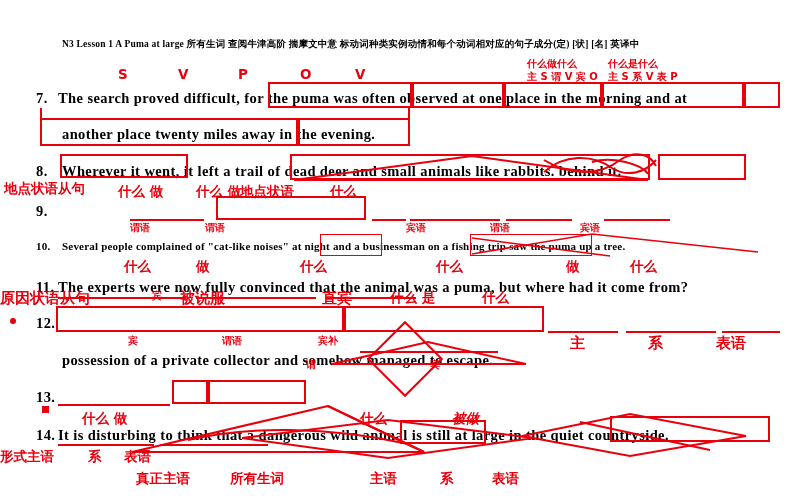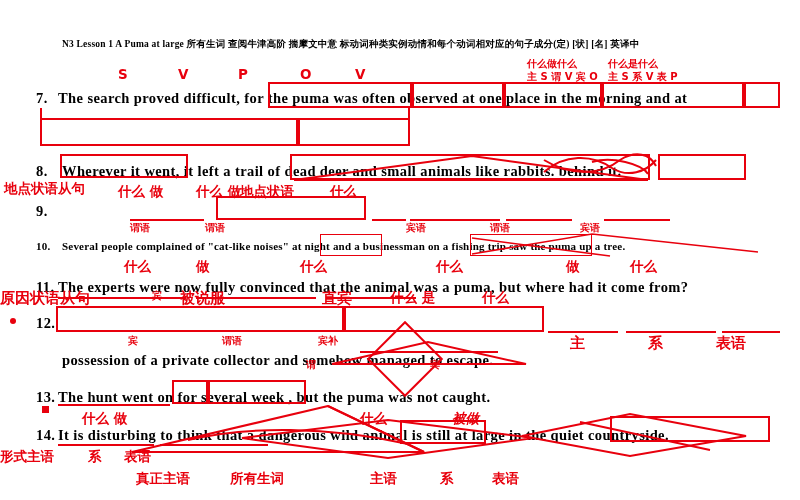--- a/index.html
+++ b/index.html
@@ -41,38 +41,38 @@
 </head>
 <body>
 
 <div id="page">
 
   <div class="header" style="left:62px;top:38px;">N3        Lesson 1   A Puma at large    所有生词  查阅牛津高阶  揣摩文中意  标动词种类实例动情和每个动词相对应的句子成分(定) [状] [名]  英译中</div>
 
   <div class="num body-line" style="left:36px;top:90px;">7.</div>
   <div class="line body-line" style="left:58px;top:90px;">The  search  proved  difficult,  for  the  puma  was  often  observed  at one place  in  the  morning  and  at</div>
 
+  <div class="line body-line" style="left:62px;top:126px;">another place twenty miles away  in the evening.</div>
 
   <div class="num body-line" style="left:36px;top:163px;">8.</div>
   <div class="line body-line" style="left:62px;top:163px;">Wherever it went, it left  a trail of dead deer and small animals like rabbits.   behind it.</div>
 
   <div class="num body-line" style="left:36px;top:203px;">9.</div>
 
   <div class="num small-line" style="left:36px;top:240px;">10.</div>
   <div class="line small-line" style="left:62px;top:240px;">Several people complained of "cat-like noises" at night and a businessman on a fishing trip saw the puma up a tree.</div>
 
   <div class="num body-line" style="left:36px;top:279px;">11.</div>
   <div class="line body-line" style="left:58px;top:279px;">The experts were now fully convinced that the animal was a puma, but where had it come from?</div>
 
   <div class="num body-line" style="left:36px;top:315px;">12.</div>
 
   <div class="line body-line" style="left:62px;top:352px;">possession of a private collector and somehow managed to escape.</div>
 
   <div class="num body-line" style="left:36px;top:389px;">13.</div>
-  <div class="line body-line" style="left:58px;top:389px;">The hunt went on  for several week , but the puma was not caught.</div>
 
   <div class="num body-line" style="left:36px;top:427px;">14.</div>
   <div class="line body-line" style="left:58px;top:427px;">It is disturbing to think that a dangerous wild animal is  still at large in the quiet countryside.</div>
 
   <div class="cn cn14" style="left:118px;top:66px;">S</div>
   <div class="cn cn14" style="left:178px;top:66px;">V</div>
   <div class="cn cn14" style="left:238px;top:66px;">P</div>
   <div class="cn cn14" style="left:300px;top:66px;">O</div>
   <div class="cn cn14" style="left:355px;top:66px;">V</div>
 

